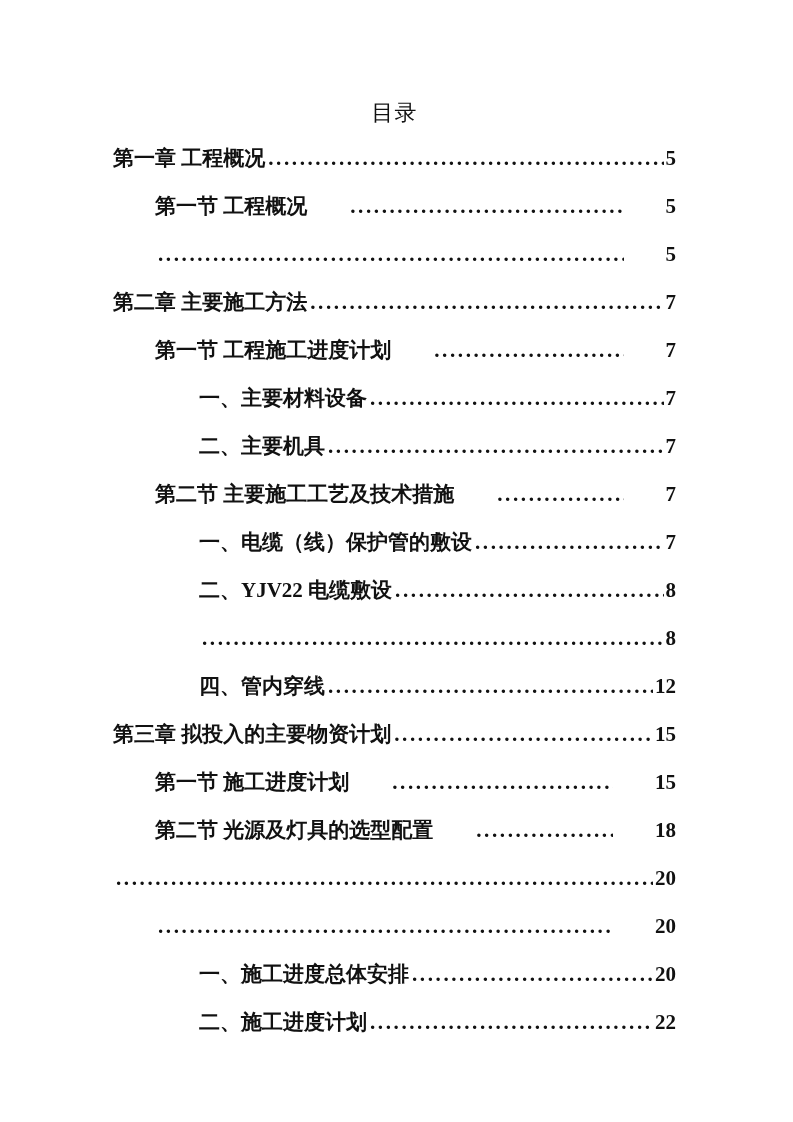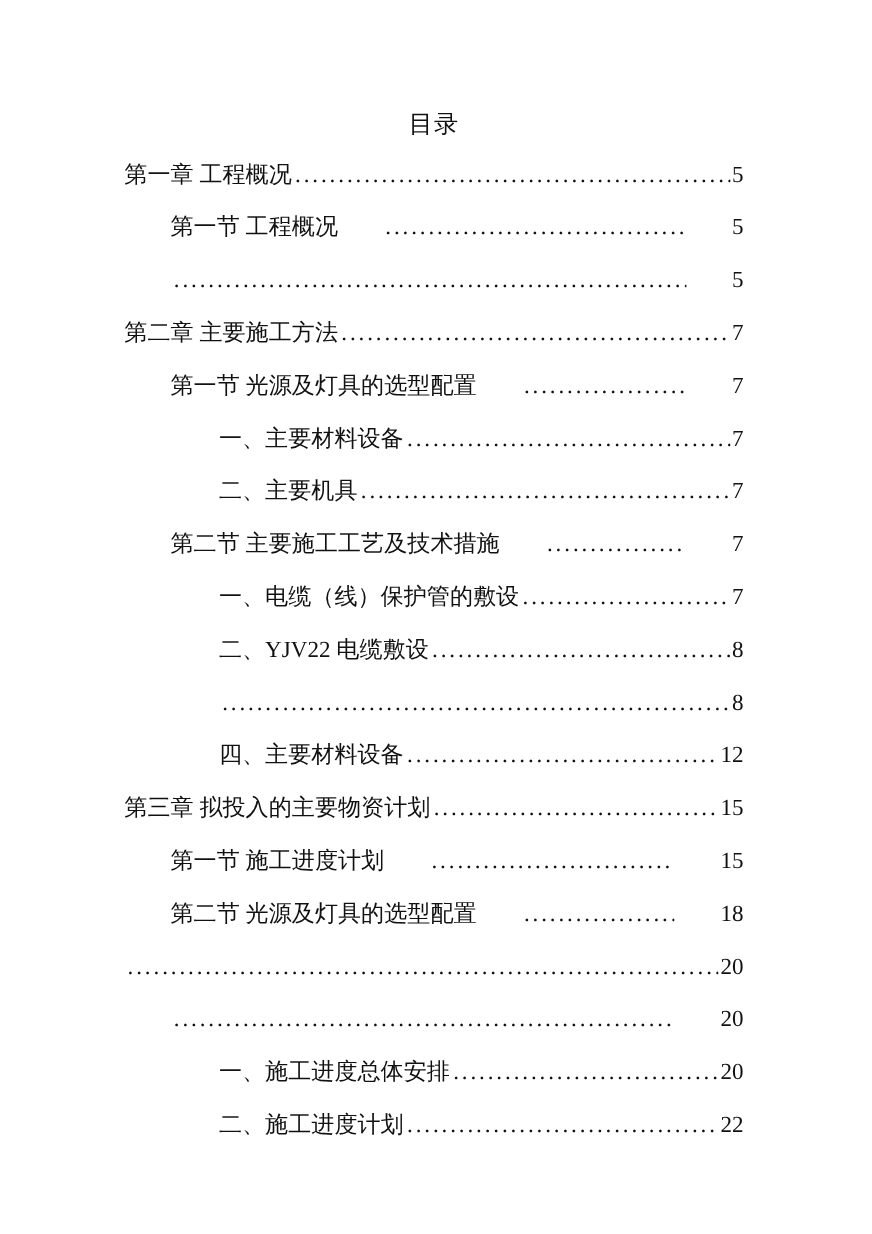--- a/index.html
+++ b/index.html
@@ -29,20 +29,21 @@
     margin-top: 8px;
   }
   .toc-row {
     display: flex;
     align-items: baseline;
     height: 48px;
     line-height: 48px;
     font-size: 21px;
     white-space: nowrap;
     cursor: pointer;
+    font-weight: bold;
   }
   .toc-row.lvl1 { padding-left: 0; }
   .toc-row.lvl2 { padding-left: 42px; gap: 40px; }
   .toc-row.lvl3 { padding-left: 86px; }
   .toc-label {
     flex: 0 0 auto;
     color: #111111;
   }
   .toc-leader {
     flex: 1 1 auto;
@@ -81,21 +82,21 @@
       <div class="toc-row lvl2">
     <span class="toc-leader"></span>
     <span class="toc-page">5</span>
   </div>
       <div class="toc-row lvl1">
     <span class="toc-label">第二章 主要施工方法</span>
     <span class="toc-leader"></span>
     <span class="toc-page">7</span>
   </div>
       <div class="toc-row lvl2">
-    <span class="toc-label">第一节 光源及灯具的选型配置</span>
+    <span class="toc-label">第一节 工程施工进度计划</span>
     <span class="toc-leader"></span>
     <span class="toc-page">7</span>
   </div>
       <div class="toc-row lvl3">
     <span class="toc-label">一、主要材料设备</span>
     <span class="toc-leader"></span>
     <span class="toc-page">7</span>
   </div>
       <div class="toc-row lvl3">
     <span class="toc-label">二、主要机具</span>
@@ -115,21 +116,21 @@
       <div class="toc-row lvl3">
     <span class="toc-label">二、YJV22 电缆敷设</span>
     <span class="toc-leader"></span>
     <span class="toc-page">8</span>
   </div>
       <div class="toc-row lvl3">
     <span class="toc-leader"></span>
     <span class="toc-page">8</span>
   </div>
       <div class="toc-row lvl3">
-    <span class="toc-label">四、主要材料设备</span>
+    <span class="toc-label">四、管内穿线</span>
     <span class="toc-leader"></span>
     <span class="toc-page">12</span>
   </div>
       <div class="toc-row lvl1">
     <span class="toc-label">第三章 拟投入的主要物资计划</span>
     <span class="toc-leader"></span>
     <span class="toc-page">15</span>
   </div>
       <div class="toc-row lvl2">
     <span class="toc-label">第一节 施工进度计划</span>

